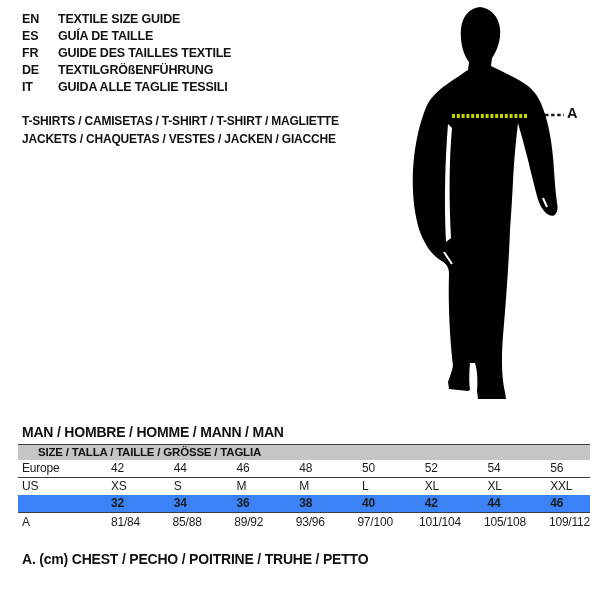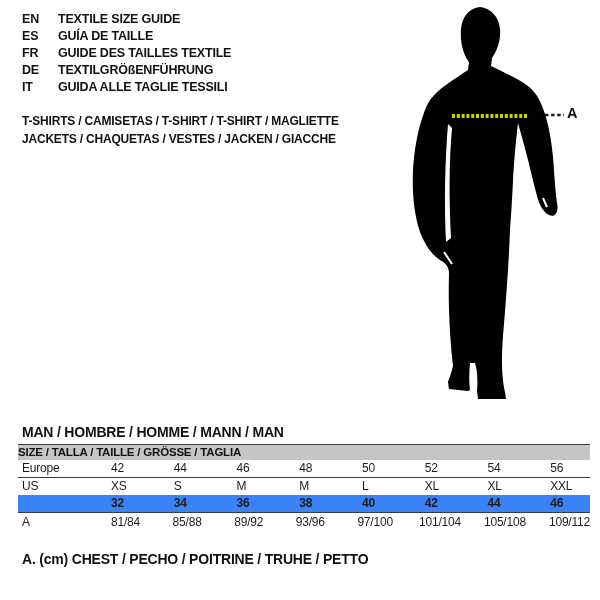--- a/index.html
+++ b/index.html
@@ -18,21 +18,21 @@
   
   .figure-svg{position:absolute;left:0;top:0;width:600px;height:412px;}
   .measure-label{position:absolute;left:567px;top:105px;font-weight:700;font-size:14.5px;}
   
   .section-title{position:absolute;left:22px;top:424px;font-weight:700;font-size:14px;
     letter-spacing:-0.2px;}
   
   .size-table{position:absolute;left:18px;top:444px;width:572px;
     border-top:1px solid #3c3c3c;font-size:12px;letter-spacing:-0.2px;}
   .thead{height:15px;line-height:15px;background:#c5c5c5;font-weight:700;
-    font-size:11.5px;padding-left:0;}
+    font-size:11.5px;padding-left:20px;}
   .trow{display:flex;height:17px;line-height:17px;color:#1c1c1c;gap:23px;}
   .trow.last{height:18px;line-height:18px;}
   .trow .rlabel{width:66px;padding-left:4px;}
   .trow .cell{flex:1;}
   .b-bottom{border-bottom:1px solid #3c3c3c;}
   .b-top{border-top:1px solid #3c3c3c;}
   .shade{background:#3b82f6;font-weight:bold;}
   
   .footer-note{position:absolute;left:22px;top:551px;font-weight:700;font-size:14px;
     letter-spacing:-0.2px;}

